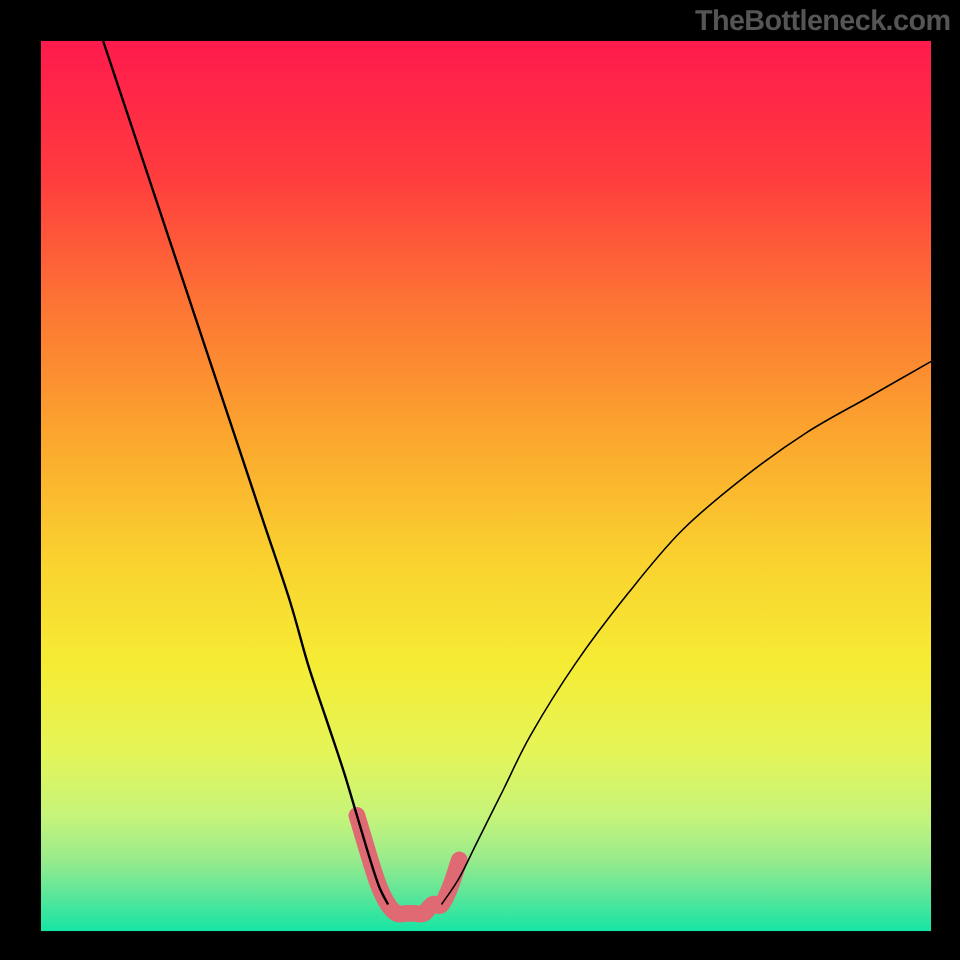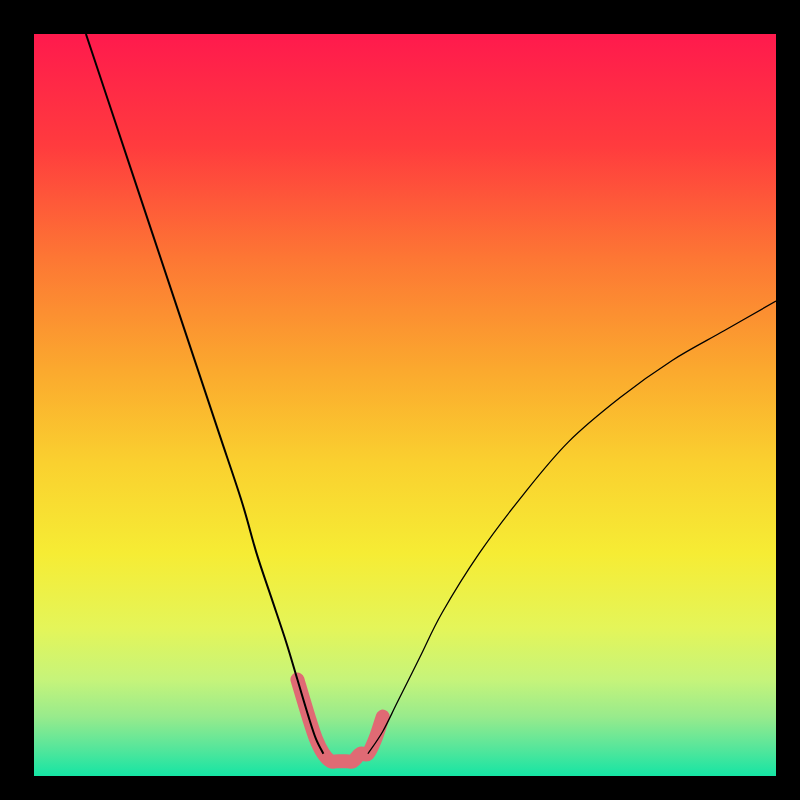--- a/index.html
+++ b/index.html
@@ -41,20 +41,21 @@
   .overlay {
     position: absolute;
     left: 0; top: 0; right: 0; bottom: 0;
     pointer-events: none;
   }
 </style>
 </head>
 <body>
 
 <div class="frame">
+  <div class="watermark">TheBottleneck.com</div>
   <div class="plot">
     <svg class="gradient" viewBox="0 0 100 100" preserveAspectRatio="none">
       <defs>
         <linearGradient id="bg" x1="0" y1="0" x2="0" y2="1">
             <stop offset="0%" stop-color="#ff1a4d"></stop>
             <stop offset="15%" stop-color="#ff3b3e"></stop>
             <stop offset="30%" stop-color="#fd7634"></stop>
             <stop offset="45%" stop-color="#fba82e"></stop>
             <stop offset="57.99999999999999%" stop-color="#fad12f"></stop>
             <stop offset="70%" stop-color="#f6ec34"></stop>

